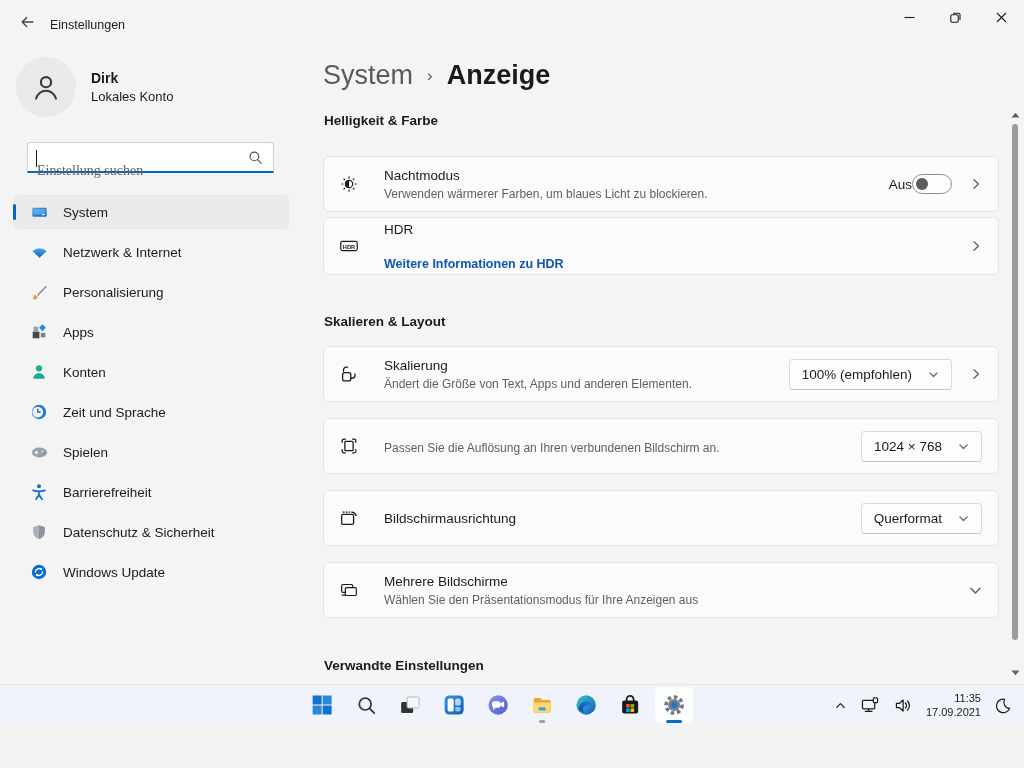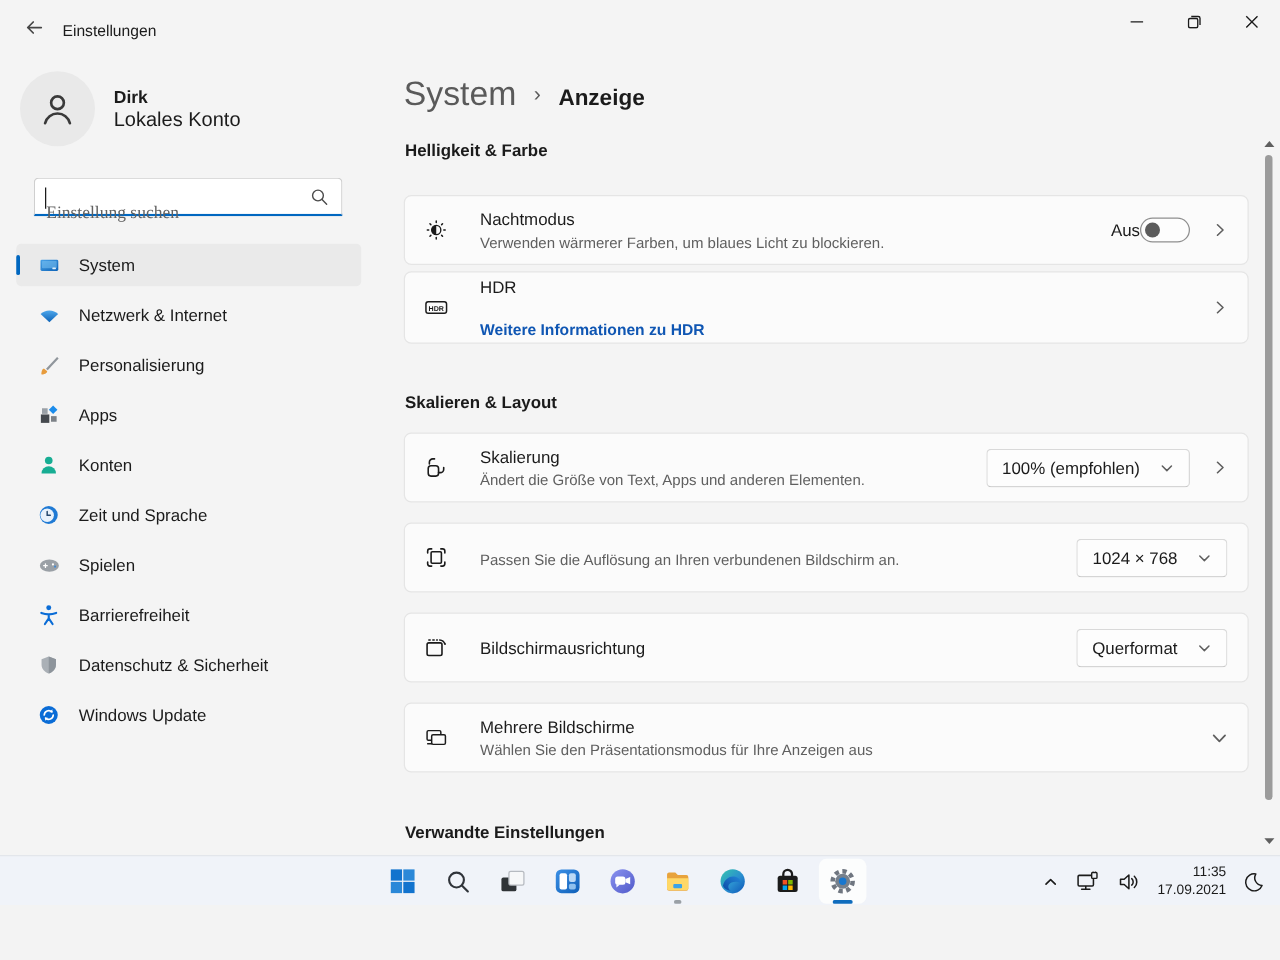--- a/index.html
+++ b/index.html
@@ -13,41 +13,41 @@
   .app-title { position:absolute; left:50px; top:18px; font-size:12.5px; color:#1b1b1b; }
   .win-controls { position:absolute; right:0; top:0; display:flex; }
   .win-btn { width:46px; height:34px; border:none; background:transparent; display:flex; align-items:center; justify-content:center; cursor:pointer; }
 
   
   .sidebar { position:absolute; left:0; top:44px; width:310px; bottom:40px; }
   .profile { position:absolute; left:16px; top:13px; display:flex; align-items:center; }
   .avatar { width:60px; height:60px; border-radius:50%; background:#e9e9e9; display:flex; align-items:center; justify-content:center; }
   .profile-text { margin-left:15px; }
   .profile-name { font-size:14px; font-weight:bold; color:#1b1b1b; }
-  .profile-sub { font-size:16px; color:#1b1b1b; margin-top:3px; }
+  .profile-sub { font-size:13px; color:#1b1b1b; margin-top:3px; }
 
   .searchbox { position:absolute; left:27px; top:98px; width:247px; height:31px; background:#ffffff; border:1px solid #cfcfcf; border-bottom:2px solid #0067c0; border-radius:4px 4px 0 0; display:flex; align-items:center; }
   .searchbox input { flex:1; border:none; outline:none; background:transparent; font-family:Liberation Serif, serif; font-size:14px; color:#1b1b1b; padding-left:9px;margin-top:28px; }
   .searchbox input::placeholder { color:#616161; }
   .caret { position:absolute; left:8px; top:7px; width:1px; height:17px; background:#1b1b1b; }
   .search-glyph { padding-right:10px; display:flex; }
 
   .nav { position:absolute; left:13px; top:151px; width:276px; }
   .nav-item { position:relative; height:34px; border-radius:4px; display:flex; align-items:center; padding-left:16px; margin-bottom:6px; cursor:pointer; }
   .nav-item.active { background:#eaeaea; }
   .nav-item.active::before { content:""; position:absolute; left:0; top:9px; width:3px; height:16px; border-radius:2px; background:#0067c0; }
   .nav-ico { width:20px; height:20px; display:flex; align-items:center; justify-content:center; }
   .nav-label { margin-left:14px; font-size:13.5px; color:#1b1b1b; }
 
   
   .main { position:absolute; left:323px; top:44px; width:676px; bottom:0; }
   .breadcrumb { position:absolute; top:16px; left:0; display:flex; align-items:baseline; }
   .crumb-parent { font-size:27px; color:#5a5a5a; cursor:pointer; }
   .crumb-sep { font-size:17px; color:#5a5a5a; margin:0 14px; position:relative; top:-3px; }
-  .crumb-current { font-size:18px; font-weight:600; color:#1b1b1b; }
+  .crumb-current { font-size:27px; font-weight:600; color:#1b1b1b; }
 
   .sec-label { position:absolute; left:1px; font-size:13.5px; font-weight:bold; color:#1b1b1b; }
   .card { position:absolute; left:0; width:676px; background:#fbfbfb; border:1px solid #e5e5e5; border-radius:6px; display:flex; align-items:center; padding:0 16px 0 14px; }
   .card-ico { width:22px; height:22px; display:flex; align-items:center; justify-content:center; margin-right:24px; flex-shrink:0; }
   .card-text { flex:1; min-width:0; }
   .card-title { font-size:13.5px; color:#1b1b1b; }
   .card-sub { font-size:12px; color:#5f5f5f; margin-top:4px; }
   .card-link { font-size:12.5px; font-weight:bold; color:#0f56b3; margin-top:20px; cursor:pointer; }
   .card-right { display:flex; align-items:center; flex-shrink:0; }
   .toggle-label { font-size:13.5px; }

